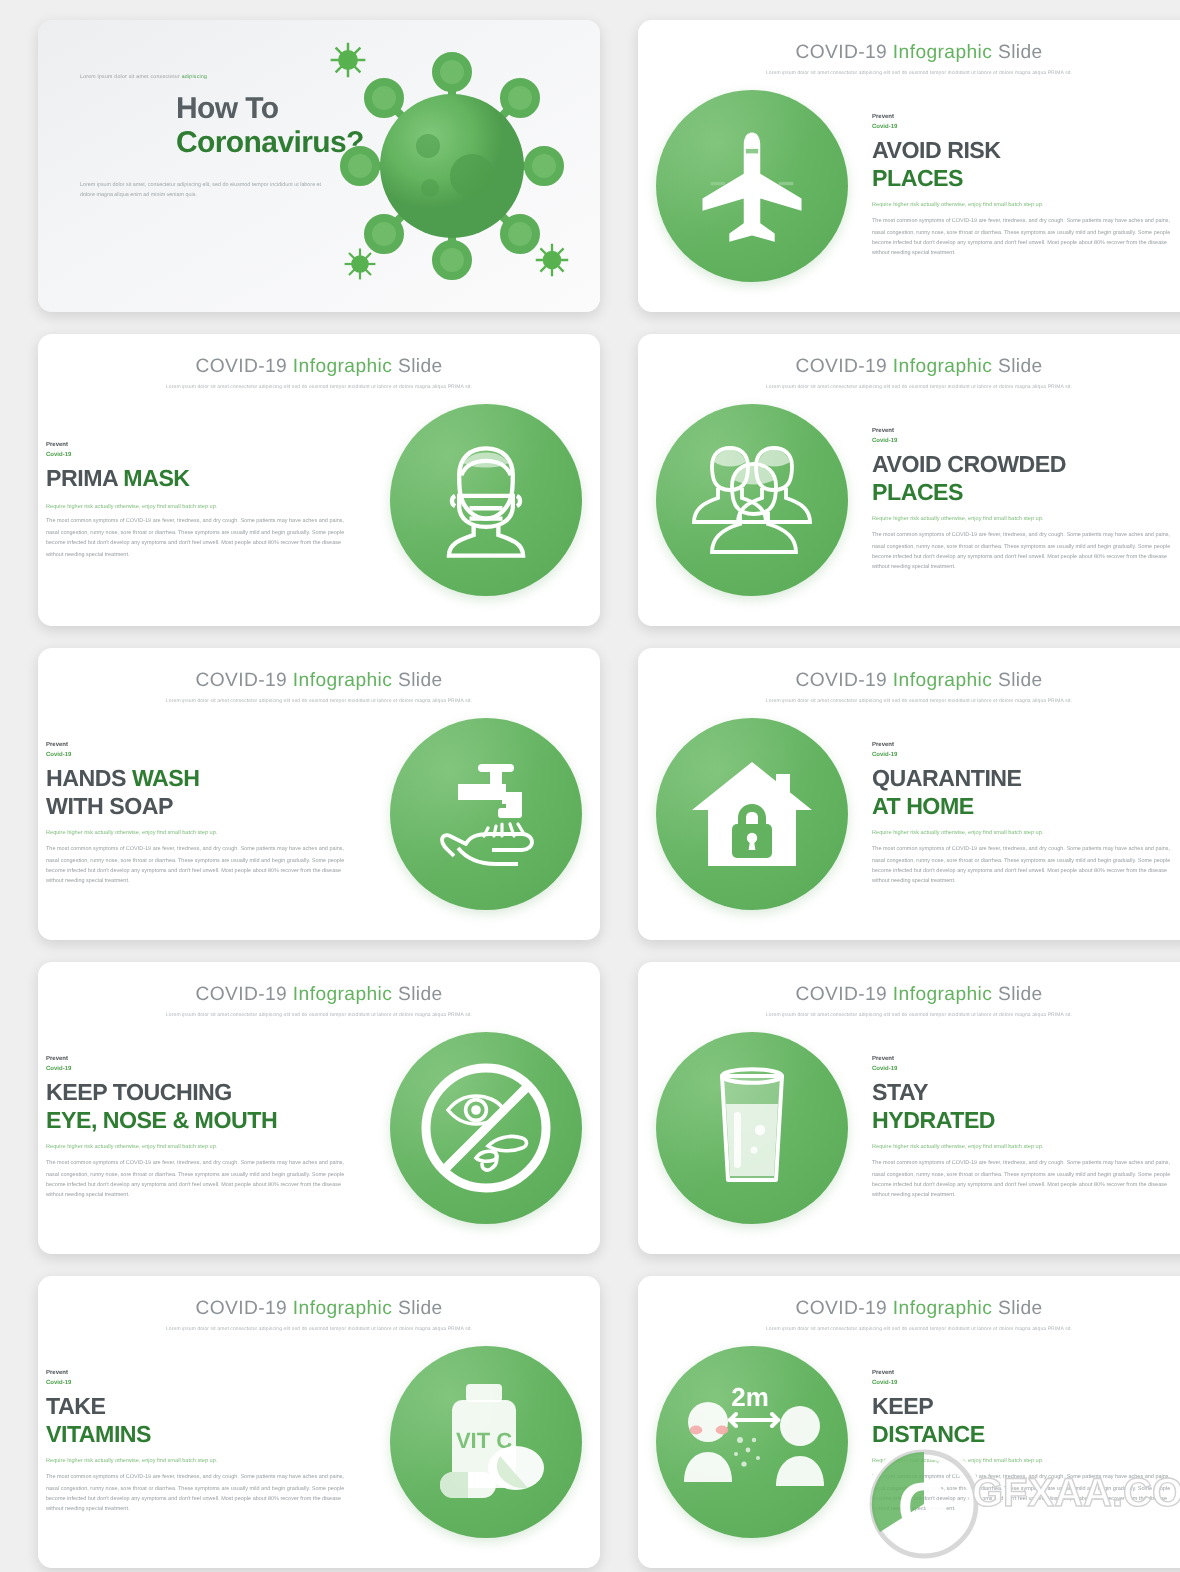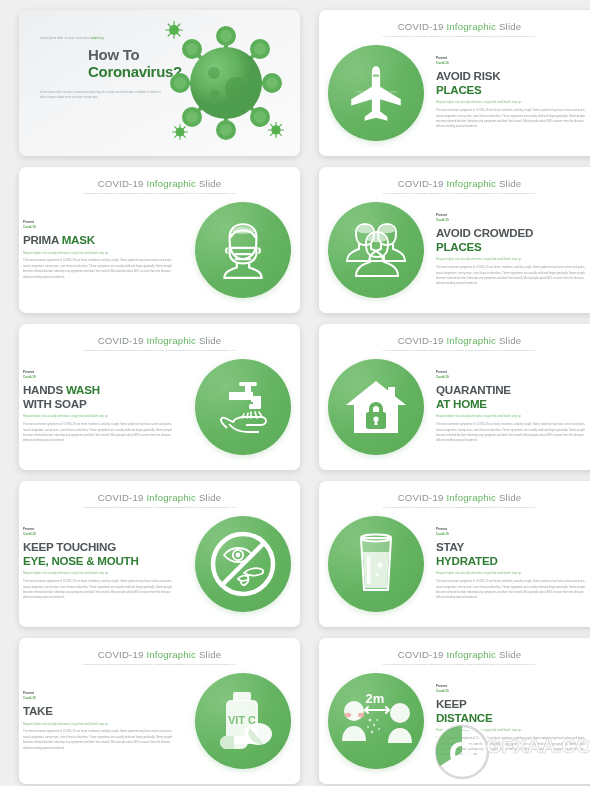--- a/index.html
+++ b/index.html
@@ -460,20 +460,21 @@
           </svg>
         </div>
       </div>
       <div class="txt">
         <div class="label">
           <div>Prevent</div>
           <div class="c">Covid-19</div>
         </div>
         <div class="h2">
           <div class="g">TAKE</div>
+          <div class="gr">VITAMINS</div>
         </div>
         <div class="lead">Require higher risk actually otherwise, enjoy find small batch step up.</div>
         <div class="body">The most common symptoms of COVID-19 are fever, tiredness, and dry cough. Some patients may have aches and pains, nasal congestion, runny nose, sore throat or diarrhea. These symptoms are usually mild and begin gradually. Some people become infected but don't develop any symptoms and don't feel unwell. Most people about 80% recover from the disease without needing special treatment.</div>
       </div>
     </div>
   </div>
 
   <div class="slide">
     <div class="hdr">
       <div class="hdr-title">

